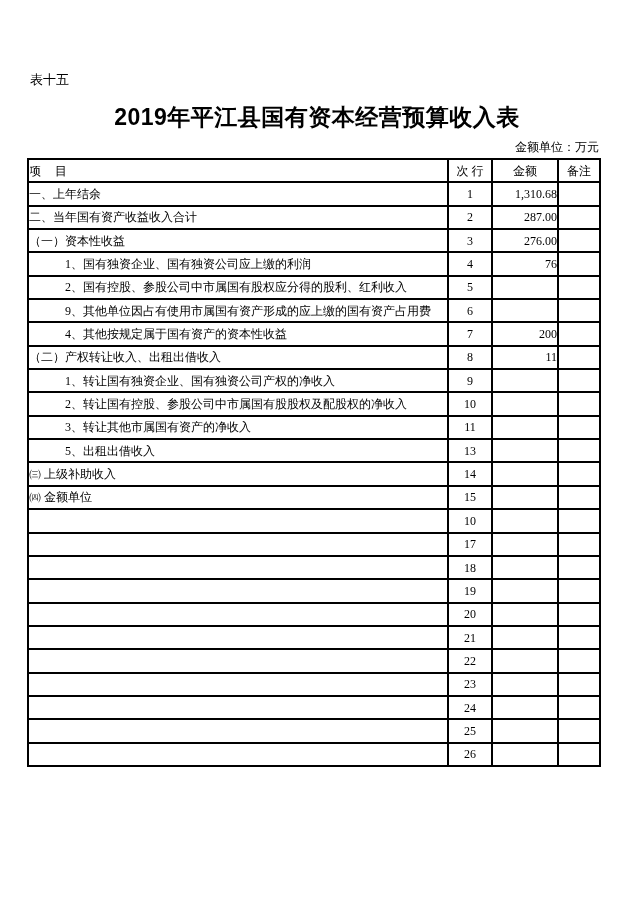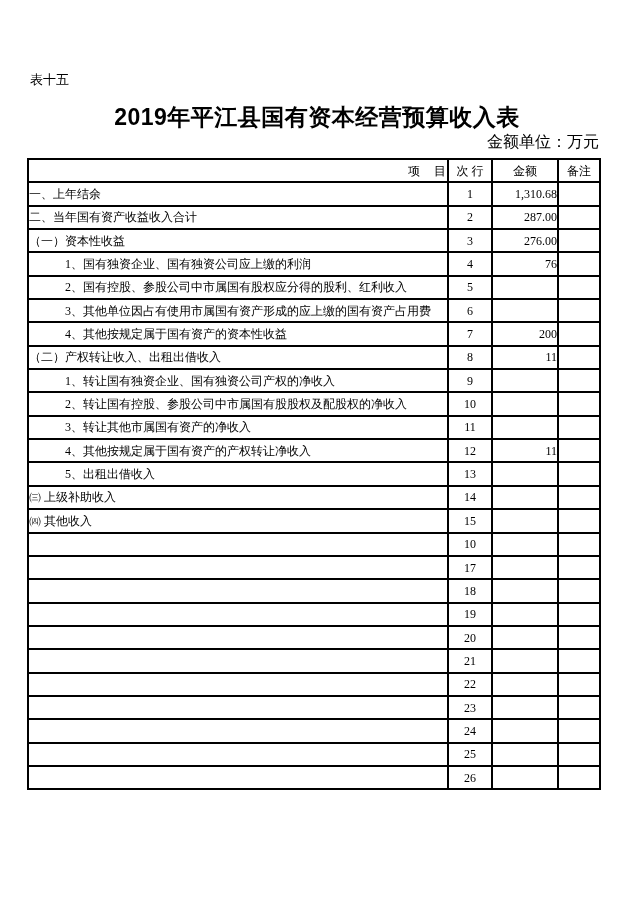--- a/index.html
+++ b/index.html
@@ -16,42 +16,42 @@
     font-size:13px;
   }
   .doc-title {
     position:absolute; left:0; top:102px; width:634px;
     text-align:center;
     font-size:23px; font-weight:bold;
     font-family:"Liberation Sans","DejaVu Sans",sans-serif;
     letter-spacing:0.5px;
   }
   .unit-note {
-    position:absolute; left:27px; top:132px; width:572px;
+    position:absolute; left:27px; top:139px; width:572px;
     text-align:right;
-    font-size:16px;
+    font-size:12px;
   }
   table.budget {
     position:absolute; left:27px; top:158px;
     width:572px;
     border-collapse:collapse;
     table-layout:fixed;
   }
   table.budget th, table.budget td {
     border:2px solid #000;
     height:21.35px;
     padding:0;
     font-size:12px;
     font-weight:normal;
     line-height:1;
     overflow:hidden;
     white-space:nowrap;
     vertical-align:middle;
   }
-  th.item-header { text-align:right; font-size:13px; letter-spacing:1px;border-radius:8px; }
+  th.item-header { text-align:left; font-size:13px; letter-spacing:1px;border-radius:8px; }
   th.small-header { font-size:12px; }
   td.item   { text-align:left; padding-left:5px; }
   td.item.indent1 { padding-left:36px; }
   td.rowno  { text-align:center; font-size:13px; }
   td.amount { text-align:right; padding-right:2px; font-size:12px;margin-left:36px; }
   td.remark { }
 </style>
 </head>
 <body>
 
@@ -101,21 +101,21 @@
     <td class="amount">76</td>
     <td class="remark"></td>
   </tr>
       <tr>
     <td class="item indent1">2、国有控股、参股公司中市属国有股权应分得的股利、红利收入</td>
     <td class="rowno">5</td>
     <td class="amount"></td>
     <td class="remark"></td>
   </tr>
       <tr>
-    <td class="item indent1">3、其他单位因占有使用市属国有资产形成的应上缴的国有资产占用费</td>
+    <td class="item indent1">9、其他单位因占有使用市属国有资产形成的应上缴的国有资产占用费</td>
     <td class="rowno">6</td>
     <td class="amount"></td>
     <td class="remark"></td>
   </tr>
       <tr>
     <td class="item indent1">4、其他按规定属于国有资产的资本性收益</td>
     <td class="rowno">7</td>
     <td class="amount">200</td>
     <td class="remark"></td>
   </tr>
@@ -137,39 +137,33 @@
     <td class="amount"></td>
     <td class="remark"></td>
   </tr>
       <tr>
     <td class="item indent1">3、转让其他市属国有资产的净收入</td>
     <td class="rowno">11</td>
     <td class="amount"></td>
     <td class="remark"></td>
   </tr>
       <tr>
-    <td class="item indent1">4、其他按规定属于国有资产的产权转让净收入</td>
-    <td class="rowno">12</td>
-    <td class="amount">11</td>
-    <td class="remark"></td>
-  </tr>
-      <tr>
     <td class="item indent1">5、出租出借收入</td>
     <td class="rowno">13</td>
     <td class="amount"></td>
     <td class="remark"></td>
   </tr>
       <tr>
     <td class="item">㈢ 上级补助收入</td>
     <td class="rowno">14</td>
     <td class="amount"></td>
     <td class="remark"></td>
   </tr>
       <tr>
-    <td class="item">㈣ 其他收入</td>
+    <td class="item">㈣ 金额单位</td>
     <td class="rowno">15</td>
     <td class="amount"></td>
     <td class="remark"></td>
   </tr>
       <tr>
     <td class="item"></td>
     <td class="rowno">10</td>
     <td class="amount"></td>
     <td class="remark"></td>
   </tr>

